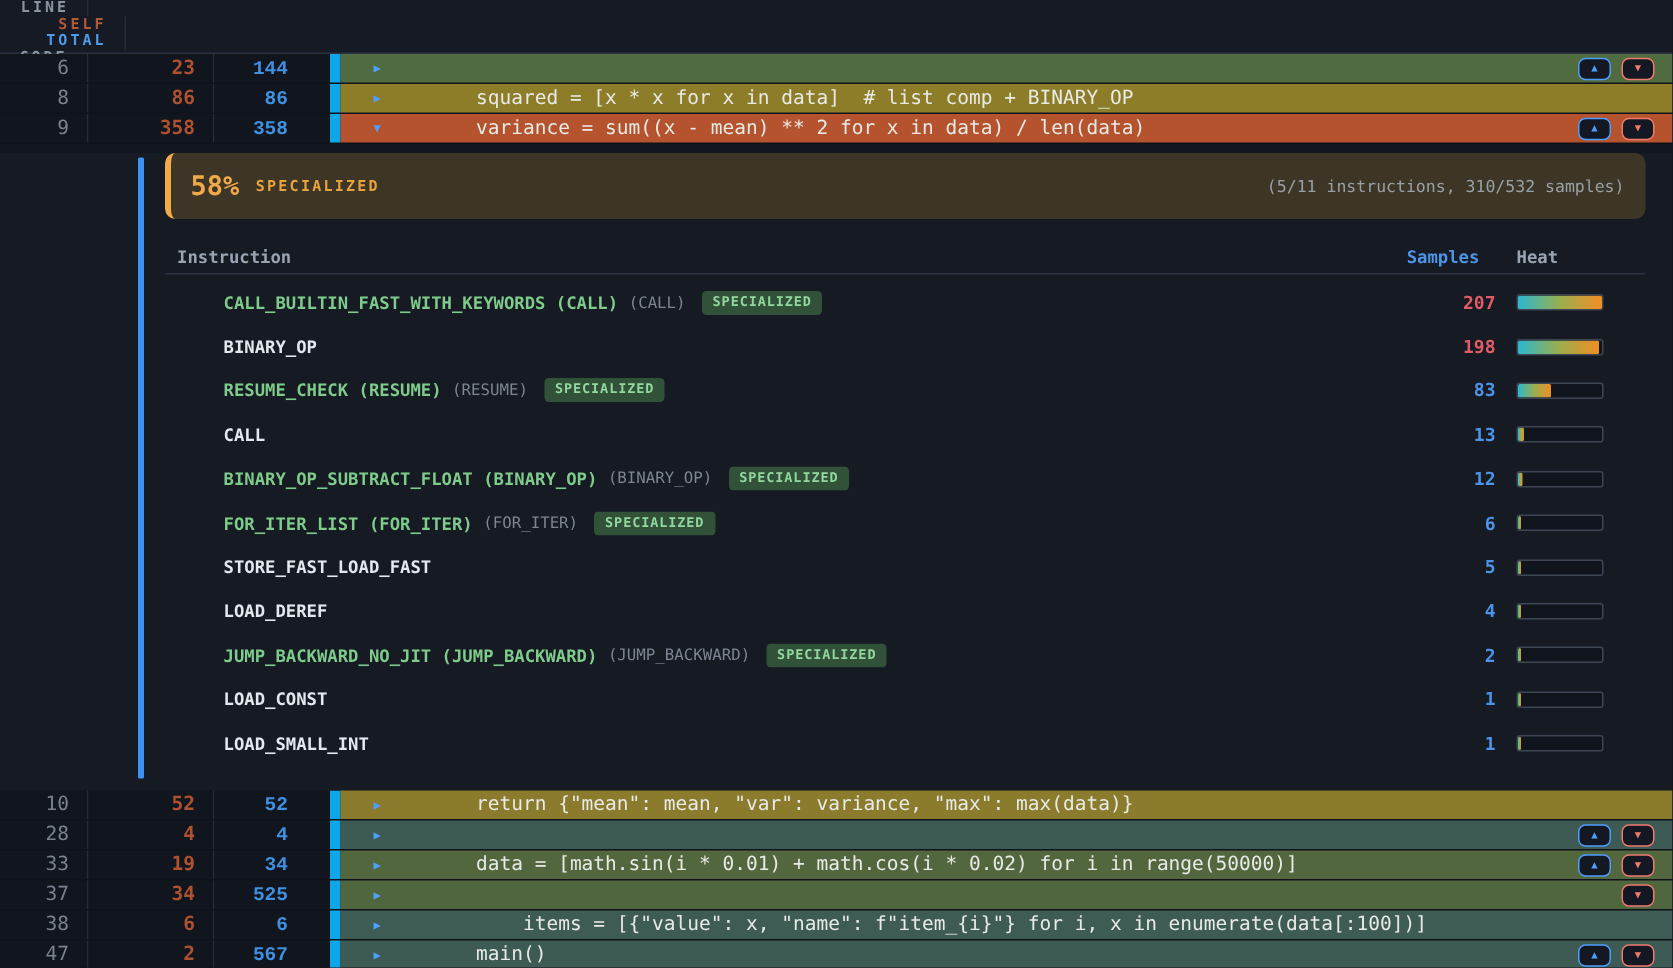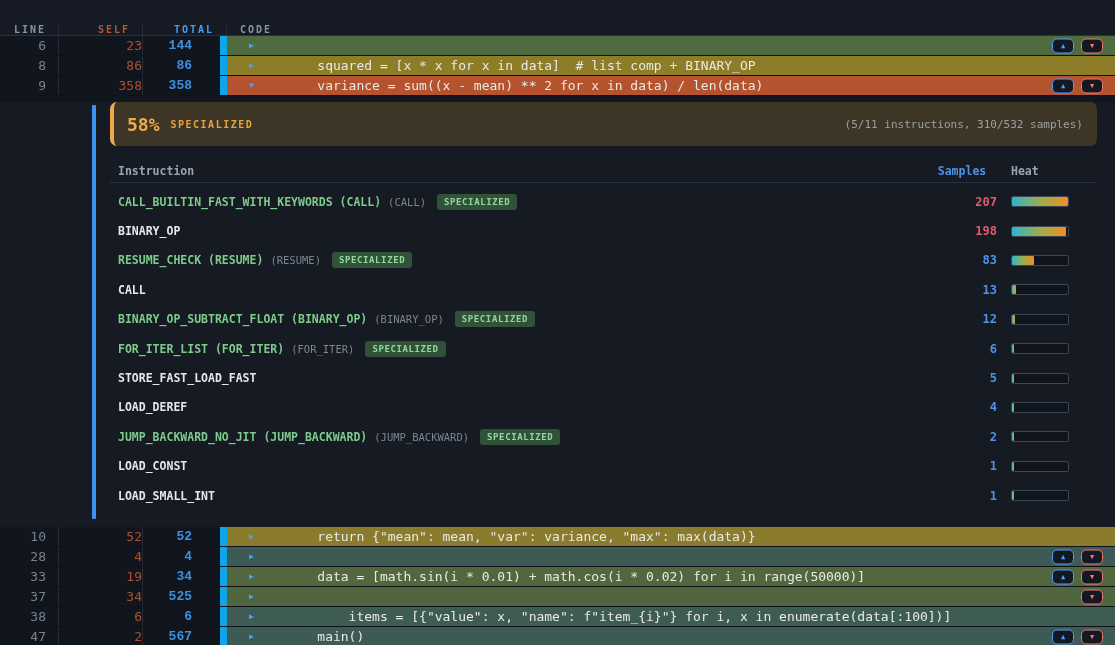--- a/index.html
+++ b/index.html
@@ -1,35 +1,35 @@
 <!DOCTYPE html>
 <html><head>
 <meta charset="utf-8">
 <style>
   * { margin:0; padding:0; box-sizing:border-box; }
   html,body { width:1115px; height:645px; overflow:hidden; background:#12161e;
     font-family:"DejaVu Sans Mono","Liberation Mono",monospace; }
   .app { position:relative; width:1115px; height:645px; background:#12161e; }
 
   
-  .thead { display:flex; height:36px; background:#151a24; border-bottom:1px solid #2a3140; align-items:flex-end; }
+  .thead { display:flex; height:36px; background:#151a24; border-bottom:1px solid #2a3140; align-items:flex-start;flex-direction:column; }
   .th { font-size:10px; font-weight:bold; letter-spacing:2px; color:#8b95a1; }
   .cell-line  { width:59px;  text-align:right; padding-right:12px; border-right:1px solid #242a36; }
   .cell-self  { width:84px;  text-align:right; padding-right:12px; border-right:1px solid #242a36; }
   .cell-total { width:84px;  text-align:right; padding-right:12px; border-right:1px solid #242a36; }
   .cell-code  { flex:1; padding-left:13px; }
   .th.self  { color:#b05a35; }
   .th.total { color:#4d9be8; }
 
   
   .crow { display:flex; height:20px; align-items:stretch; border-bottom:1px solid #0f1319; }
   .crow .gut { display:flex; align-items:center; justify-content:flex-end; background:#11151d;
     font-size:13px; }
   .crow .gut.line  { width:59px;  color:#7a828e; padding-right:12px; border-right:1px solid #242a36; }
-  .crow .gut.self  { width:84px;  color:#ad5130; font-weight:normal; border-right:1px solid #242a36; }
+  .crow .gut.self  { width:84px;  color:#ad5130; font-weight:bold; padding-right:12px; border-right:1px solid #242a36; }
   .crow .gut.total { width:84px;  color:#3f90e0; font-weight:bold; padding-right:28px; border-right:7px solid #0ea5e9;font-family:Liberation Mono, monospace; }
   .crow .codecell { flex:1; position:relative; display:flex; align-items:center;
     padding-left:22px; font-size:13px; color:#e8eae6; white-space:pre; cursor:pointer; }
   .expander { display:inline-block; width:10px; margin-right:27px; font-size:8px; color:#4da0ff; line-height:1; }
   .rowbtns { position:absolute; right:12px; top:50%; transform:translateY(-50%); display:flex; gap:7px; }
   .navbtn { width:22px; height:15px; border-radius:5px; background:#141823; display:flex;
     align-items:center; justify-content:center; font-size:7px; line-height:1; cursor:pointer; }
   .navbtn.up   { border:1.5px solid #4d9eff; color:#4d9eff; }
   .navbtn.down { border:1.5px solid #ef7a70; color:#ef7a70; }
 
@@ -44,21 +44,21 @@
   .banner .details { font-size:11px; color:#99a0a4; }
 
   .itable { margin:13px 18px 0 110px; }
   .ihead { display:flex; align-items:center; height:24px; border-bottom:1px solid #2a3140;
     font-size:11.5px; font-weight:bold; }
   .ih-name { flex:1; padding-left:8px; color:#9aa4b2; }
   .ih-samples { width:70px; text-align:center; color:#4d94e8; }
   .ih-heat { width:86px; margin-left:14px; color:#9aa4b2; }
 
   .irows { padding-top:4px; }
-  .irow { display:flex; align-items:center; height:29.4px; }
+  .irow { display:flex; align-items:center; height:29.4px;margin-left:31px; }
   .i-name { flex:1; padding-left:8px; display:flex; align-items:center; white-space:nowrap; overflow:hidden; }
   .opname { font-size:11.5px; font-weight:bold; color:#e4e8ee; }
   .opname.spec { color:#7ecb8b; }
   .opbase { font-size:10.5px; color:#7d8590; margin-left:7px; }
   .badge { margin-left:11px; background:#315139; color:#92d89e; font-size:9px; font-weight:bold;
     letter-spacing:0.6px; padding:3px 7px; border-radius:3px; }
   .i-samples { width:70px; text-align:right; font-size:12px; font-weight:bold; color:#4d94e8; }
   .i-samples.hot { color:#e25c68; }
   .i-heat { width:86px; margin-left:14px; }
   .track { width:58px; height:11px; border:1px solid #3e4654; border-radius:2px; background:#10141c; overflow:hidden; }

